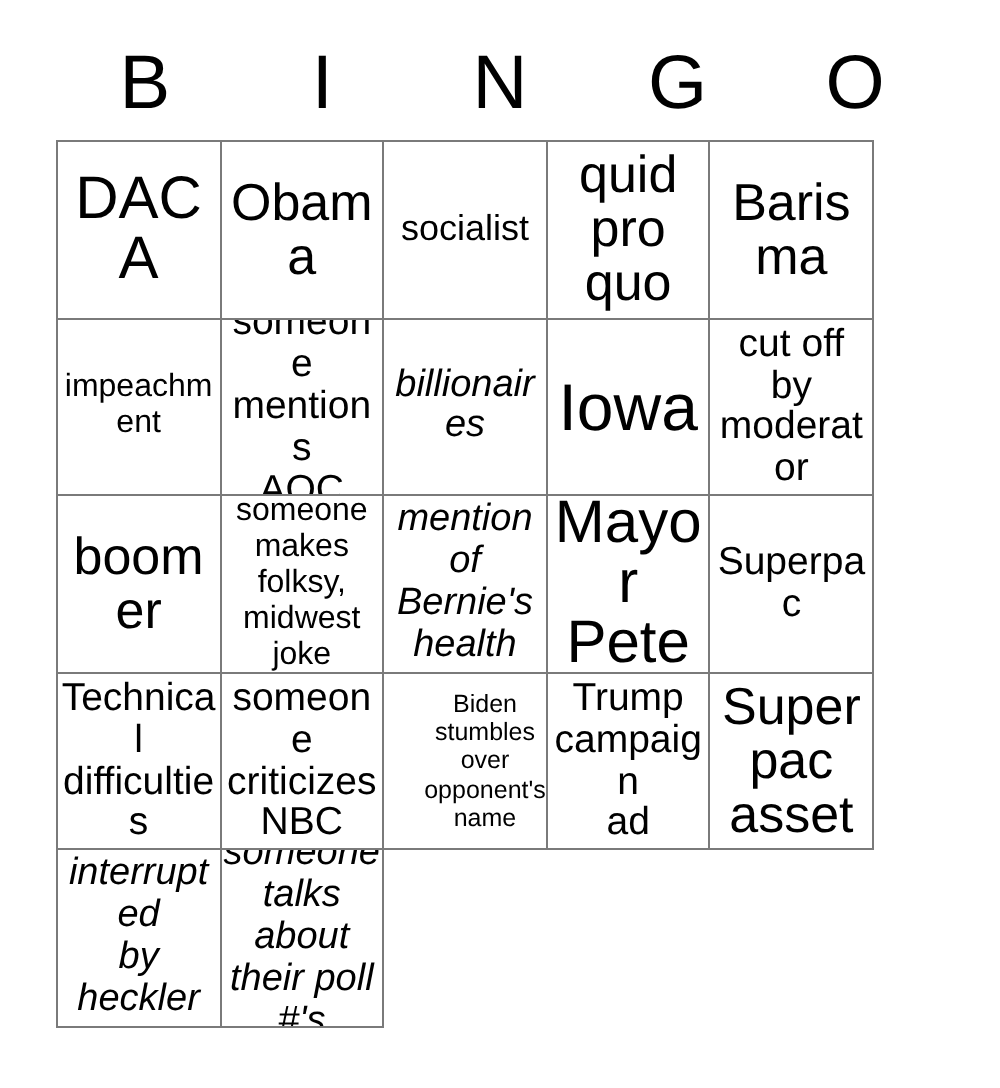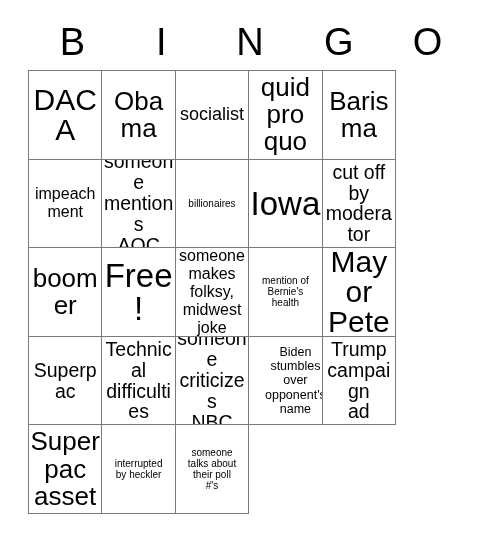--- a/index.html
+++ b/index.html
@@ -39,21 +39,21 @@
     font-weight: normal;
     letter-spacing: 0;
     color: #000;
     user-select: none;
   }
   
   #grid {
     position: absolute;
     left: 28px;
     top: 70px;
-    width: 368px;
+    width: 409px;
     height: 444px;
     box-sizing: border-box;
     border-top: 1px solid #7a7a7a;
     border-left: 1px solid #7a7a7a;
     display: grid;
     grid-template-columns: repeat(5, 1fr);
     grid-template-rows: repeat(5, 1fr);
   }
   .cell {
     box-sizing: border-box;
@@ -69,21 +69,21 @@
   .cell-text {
     display: block;
     width: 100%;
     line-height: 1.04;
     word-wrap: break-word;
     white-space: pre-line;
   }
   
   .fs-xxs .cell-text { font-size: 12.5px; line-height: 1.14; margin-left: 20px; }
   .fs-xs  .cell-text { font-size: 16px; line-height: 1.12; }
-  .fs-s   .cell-text { font-size: 10px; line-height: 1.10; }
+  .fs-s   .cell-text { font-size: 19px; line-height: 1.10; font-style: italic; }
   .fs-m   .cell-text { font-size: 18px;   line-height: 1.08; }
   .fs-ml  .cell-text { font-size: 19.5px; line-height: 1.07; }
   .fs-l   .cell-text { font-size: 26px;   line-height: 1.05; }
   .fs-xl  .cell-text { font-size: 26px;   line-height: 1.03; }
   .fs-xxl .cell-text { font-size: 30px;   line-height: 1.0; }
   .fs-huge .cell-text { font-size: 33px;  line-height: 1.0; }
 </style>
 </head>
 <body>
 
@@ -128,23 +128,20 @@
       <div class="cell fs-huge">
         <span class="cell-text">Iowa</span>
       </div>
       <div class="cell fs-ml">
         <span class="cell-text">cut off by
 moderator</span>
       </div>
       <div class="cell fs-l">
         <span class="cell-text">boomer</span>
       </div>
-      <div class="cell fs-huge">
-        <span class="cell-text">Free!</span>
-      </div>
       <div class="cell fs-xs">
         <span class="cell-text">someone
 makes folksy,
 midwest joke</span>
       </div>
       <div class="cell fs-s">
         <span class="cell-text">mention of
 Bernie's
 health</span>
       </div>

